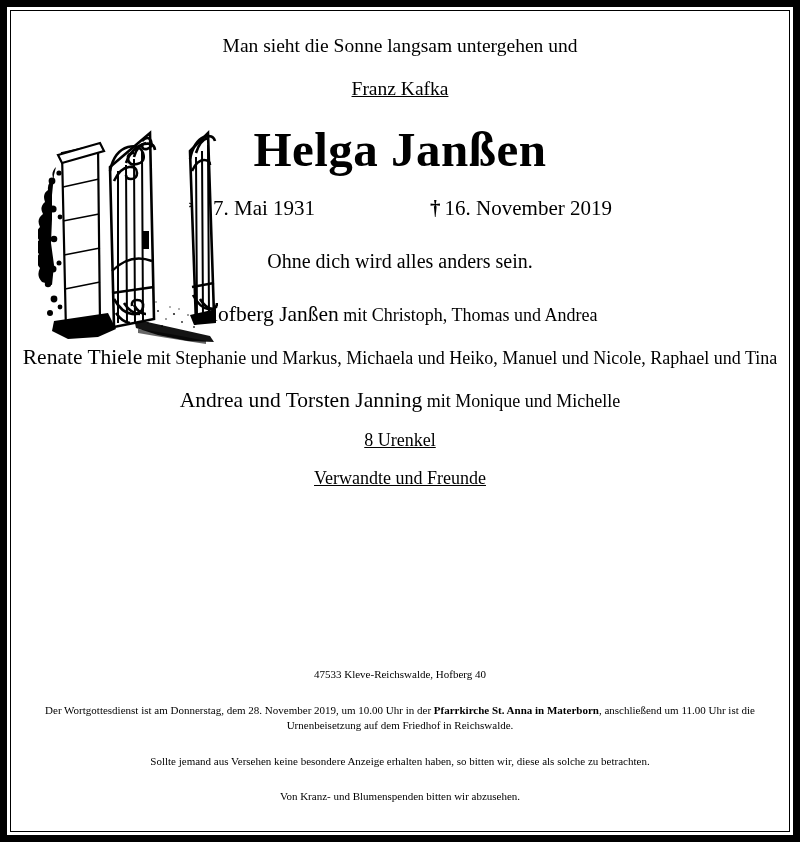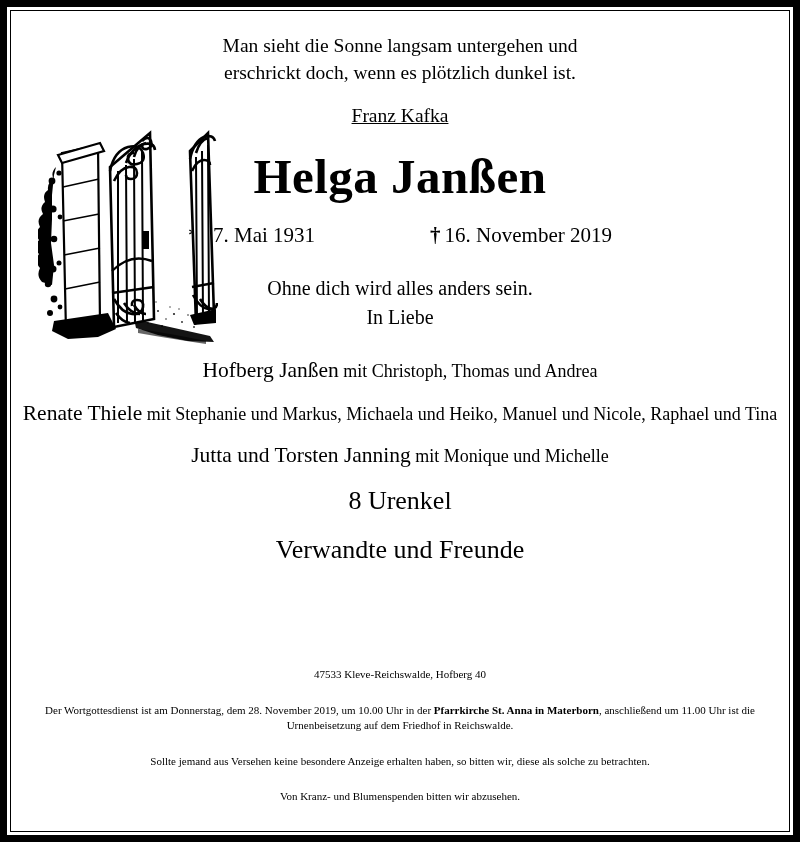--- a/index.html
+++ b/index.html
@@ -100,21 +100,21 @@
     margin-top: 24px;
     text-align: center;
   }
   .family-entry {
     font-size: 18px;
     line-height: 1.34;
     margin-bottom: 14px;
   }
   .fam-lead { font-size: 21.5px; }
   .fam-rest { font-size: 18px; }
-  .family-entry.plain { font-size: 26px; }
+  .family-entry.plain { font-size: 18px; text-decoration: underline; }
 
   
   .bottom {
     position: absolute;
     left: 13px;
     right: 13px;
     bottom: 26px;
     font-size: 11px;
     line-height: 1.42;
     text-align: center;
@@ -135,49 +135,47 @@
 </style>
 </head>
 <body>
 
 <div class="notice">
   <div class="notice-inner">
     <div class="content">
 
       <div class="quote">
         <span class="quote-line">Man sieht die Sonne langsam untergehen und</span>
-        <span class="quote-line">erschrickt doch, wenn es plötzlich dunkel ist.</span>
       </div>
       <div class="quote-author">Franz Kafka</div>
 
       <div class="name">Helga Janßen</div>
 
       <div class="dates">
         <span class="date-born">
           <span class="sym">*</span><span>17. Mai 1931</span>
         </span>
         <span class="date-died">
           <span class="sym sym-cross">†</span><span>16. November 2019</span>
         </span>
       </div>
 
       <div class="farewell">
         <span class="farewell-line">Ohne dich wird alles anders sein.</span>
-        <span class="farewell-line">In Liebe</span>
       </div>
 
       <div class="family">
         <div class="family-entry">
           <span class="fam-lead">Hofberg Janßen</span><span class="fam-rest"> mit Christoph, Thomas und Andrea</span>
         </div>
         <div class="family-entry">
           <span class="fam-lead">Renate Thiele</span><span class="fam-rest"> mit Stephanie und Markus, Michaela und Heiko, Manuel und Nicole, Raphael und Tina</span>
         </div>
         <div class="family-entry">
-          <span class="fam-lead">Jutta und Torsten Janning</span><span class="fam-rest"> mit Monique und Michelle</span>
+          <span class="fam-lead">Andrea und Torsten Janning</span><span class="fam-rest"> mit Monique und Michelle</span>
         </div>
         <div class="family-entry plain">8 Urenkel</div>
         <div class="family-entry plain">Verwandte und Freunde</div>
       </div>
 
       <div class="gate">
         <svg viewBox="0 0 180 232" width="180" height="232" xmlns="http://www.w3.org/2000/svg" aria-hidden="true">
           <g fill="#000000">
 
             <path d="M96 196 L172 213 L176 219 L150 218 L120 212 L98 205 Z" opacity="0.92"></path>

